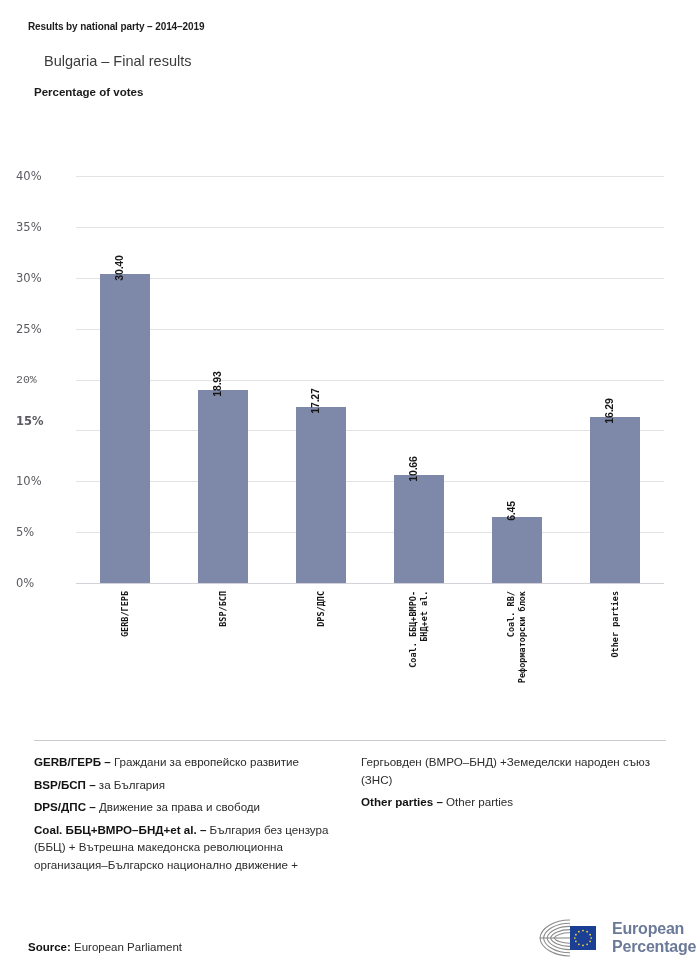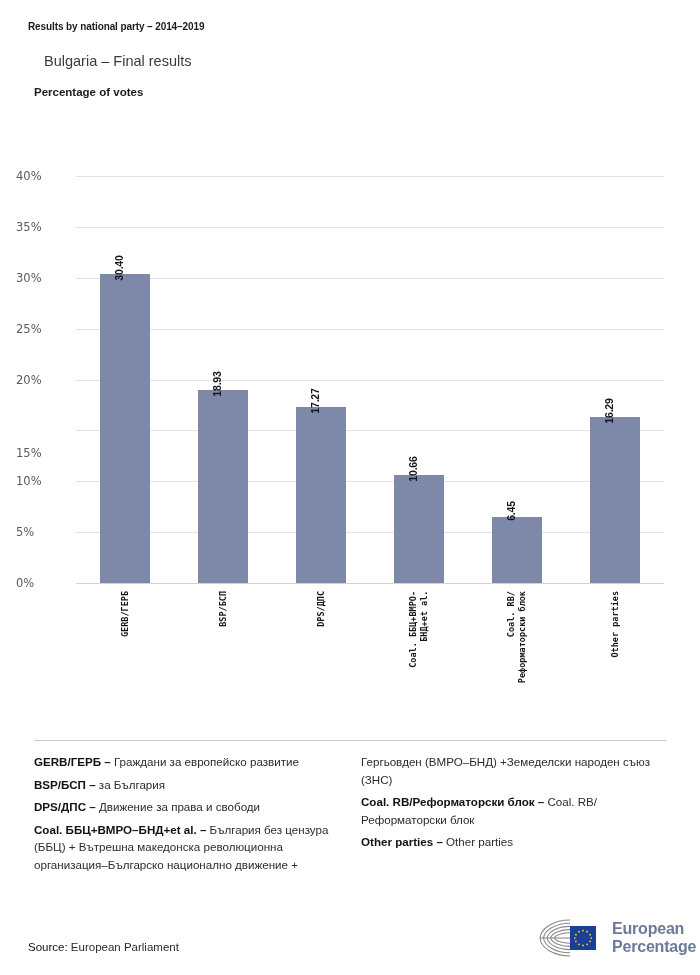--- a/index.html
+++ b/index.html
@@ -175,21 +175,21 @@
   }
 
   
   .source {
     position: absolute;
     left: 28px;
     top: 941px;
     font-size: 11.5px;
     color: #2b2b2b;
   }
-  .source b { font-weight: normal; color: #121212; }
+  .source b { font-weight: bold; color: #121212; }
 
   .ep-logo {
     position: absolute;
     left: 526px;
     top: 915px;
     width: 150px;
     height: 46px;
   }
   .ep-mark { position: absolute; left: 0; top: 2px; width: 80px; height: 42px; }
   .ep-text {
@@ -211,22 +211,22 @@
   <div class="chart-subtitle">Bulgaria – Final results</div>
 </div>
 <div class="axis-caption">Percentage of votes</div>
 
 <div class="chart-area">
   <div class="ytick-wrap" id="yticks">
       <div class="ylabel" style="top: 169px;">40%</div>
       <div class="ylabel" style="top: 219.875px;">35%</div>
       <div class="ylabel" style="top: 270.75px;">30%</div>
       <div class="ylabel" style="top: 321.625px;">25%</div>
-      <div class="ylabel" style="top: 372.5px;">20%</div>
-      <div class="ylabel" style="top: 446px;">15%</div>
+      <div class="ylabel" style="top: 372.5px; font-family: Liberation Mono, monospace;">20%</div>
+      <div class="ylabel" style="top: 414px; font-weight: bold;">15%</div>
       <div class="ylabel" style="top: 474.25px;">10%</div>
       <div class="ylabel" style="top: 525.125px;">5%</div>
       <div class="ylabel" style="top: 576px;">0%</div>
     </div>
   <div class="plot" id="gridlines">
       <div class="gridline" style="top: 0px;"></div>
       <div class="gridline" style="top: 50.875px;"></div>
       <div class="gridline" style="top: 101.75px;"></div>
       <div class="gridline" style="top: 152.625px;"></div>
       <div class="gridline" style="top: 203.5px;"></div>
@@ -269,21 +269,20 @@
     </div>
 </div>
 
 <div class="legend">
   <div class="legend-rule"></div>
   <div class="legend-cols" id="legend-entries">
       <div class="legend-entry"><b>GERB/ГЕРБ –</b><span> Граждани за европейско развитие</span></div>
       <div class="legend-entry"><b>BSP/БСП –</b><span> за България</span></div>
       <div class="legend-entry"><b>DPS/ДПС –</b><span> Движение за права и свободи</span></div>
       <div class="legend-entry"><b>Coal. ББЦ+ВМРО–БНД+et al. –</b><span>  България без цензура (ББЦ) + Вътрешна македонска революционна организация–Българско национално движение + Гергьовден (ВМРО–БНД) +Земеделски народен съюз (ЗНС)</span></div>
-      <div class="legend-entry"><b>Coal. RB/Реформаторски блок –</b><span> Coal. RB/Реформаторски блок</span></div>
       <div class="legend-entry"><b>Other parties –</b><span> Other parties</span></div>
     </div>
 </div>
 
 <div class="source">
   <b>Source:</b><span> European Parliament</span>
 </div>
 
 <div class="ep-logo">
   <svg class="ep-mark" viewBox="0 0 80 42">

